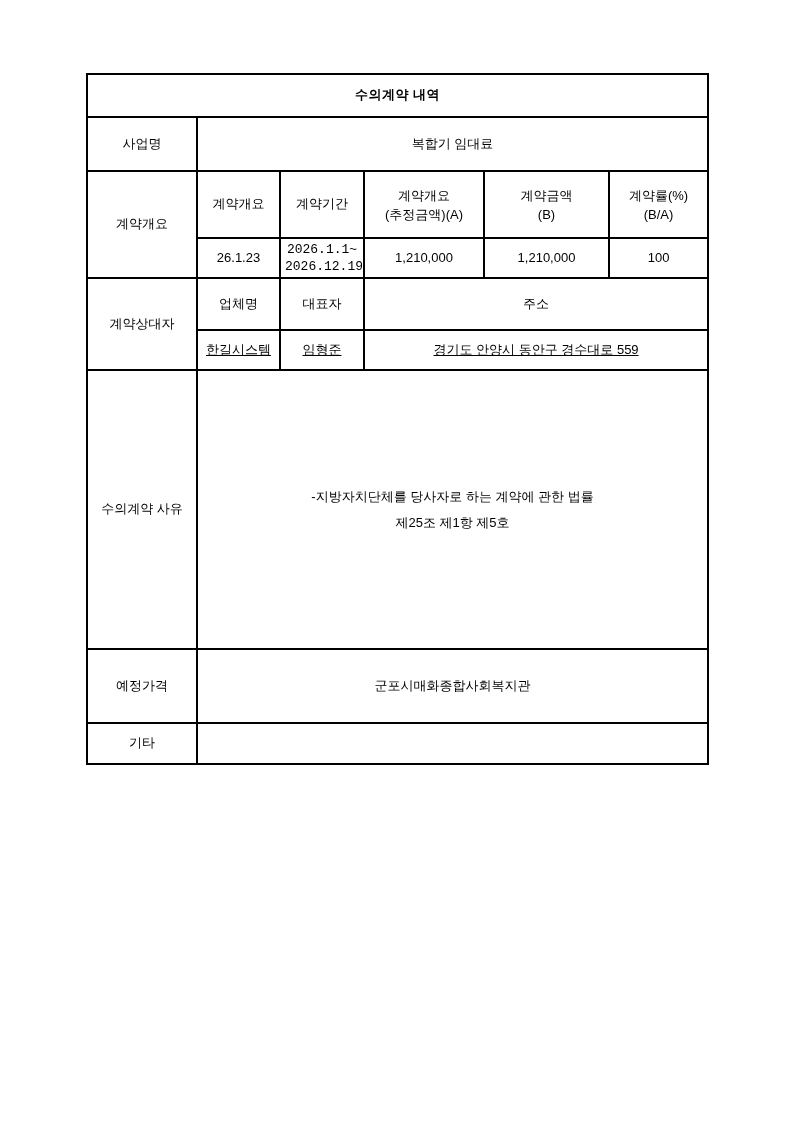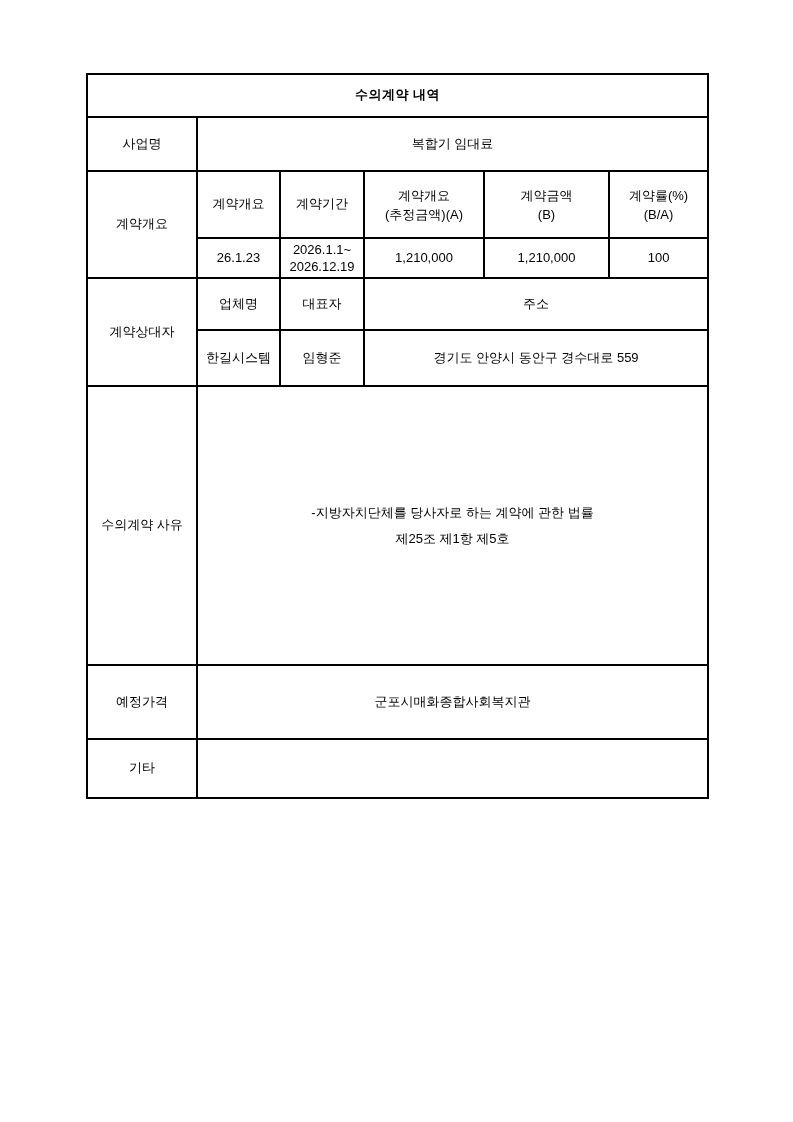--- a/index.html
+++ b/index.html
@@ -37,31 +37,31 @@
   td.title-cell {
     font-size: 17px;
     font-weight: bold;
     height: 43px;
     letter-spacing: 0.5px;
   }
   tr.r-business td { height: 54px; margin-top: 28px; }
   tr.r-overview-head td { height: 67px; }
   tr.r-overview-val td { height: 40px; border-radius: 7px; }
   tr.r-party-head td { height: 52px; }
-  tr.r-party-val td { height: 56px; }
+  tr.r-party-val td { height: 40px; text-decoration: underline; }
   tr.r-reason td { height: 279px; }
   tr.r-location td { height: 74px; }
-  tr.r-etc td { height: 59px; }
+  tr.r-etc td { height: 41px; }
   td.left-val {
     text-align: left;
     padding-left: 8px;
   }
   td.num { font-size: 12.5px; }
   .two-line div { line-height: 19px; }
-  td.period-val { font-size: 12px; padding: 1px 2px; }
+  td.period-val { font-size: 12px; padding: 1px 2px; font-family: Liberation Mono, monospace; }
   td.period-val div { line-height: 17px; }
   td.reason-cell div { line-height: 26px; }
 </style>
 </head>
 <body>
 
 <div class="page">
   <table class="contract-table">
     <colgroup>
       <col style="width:110px">

